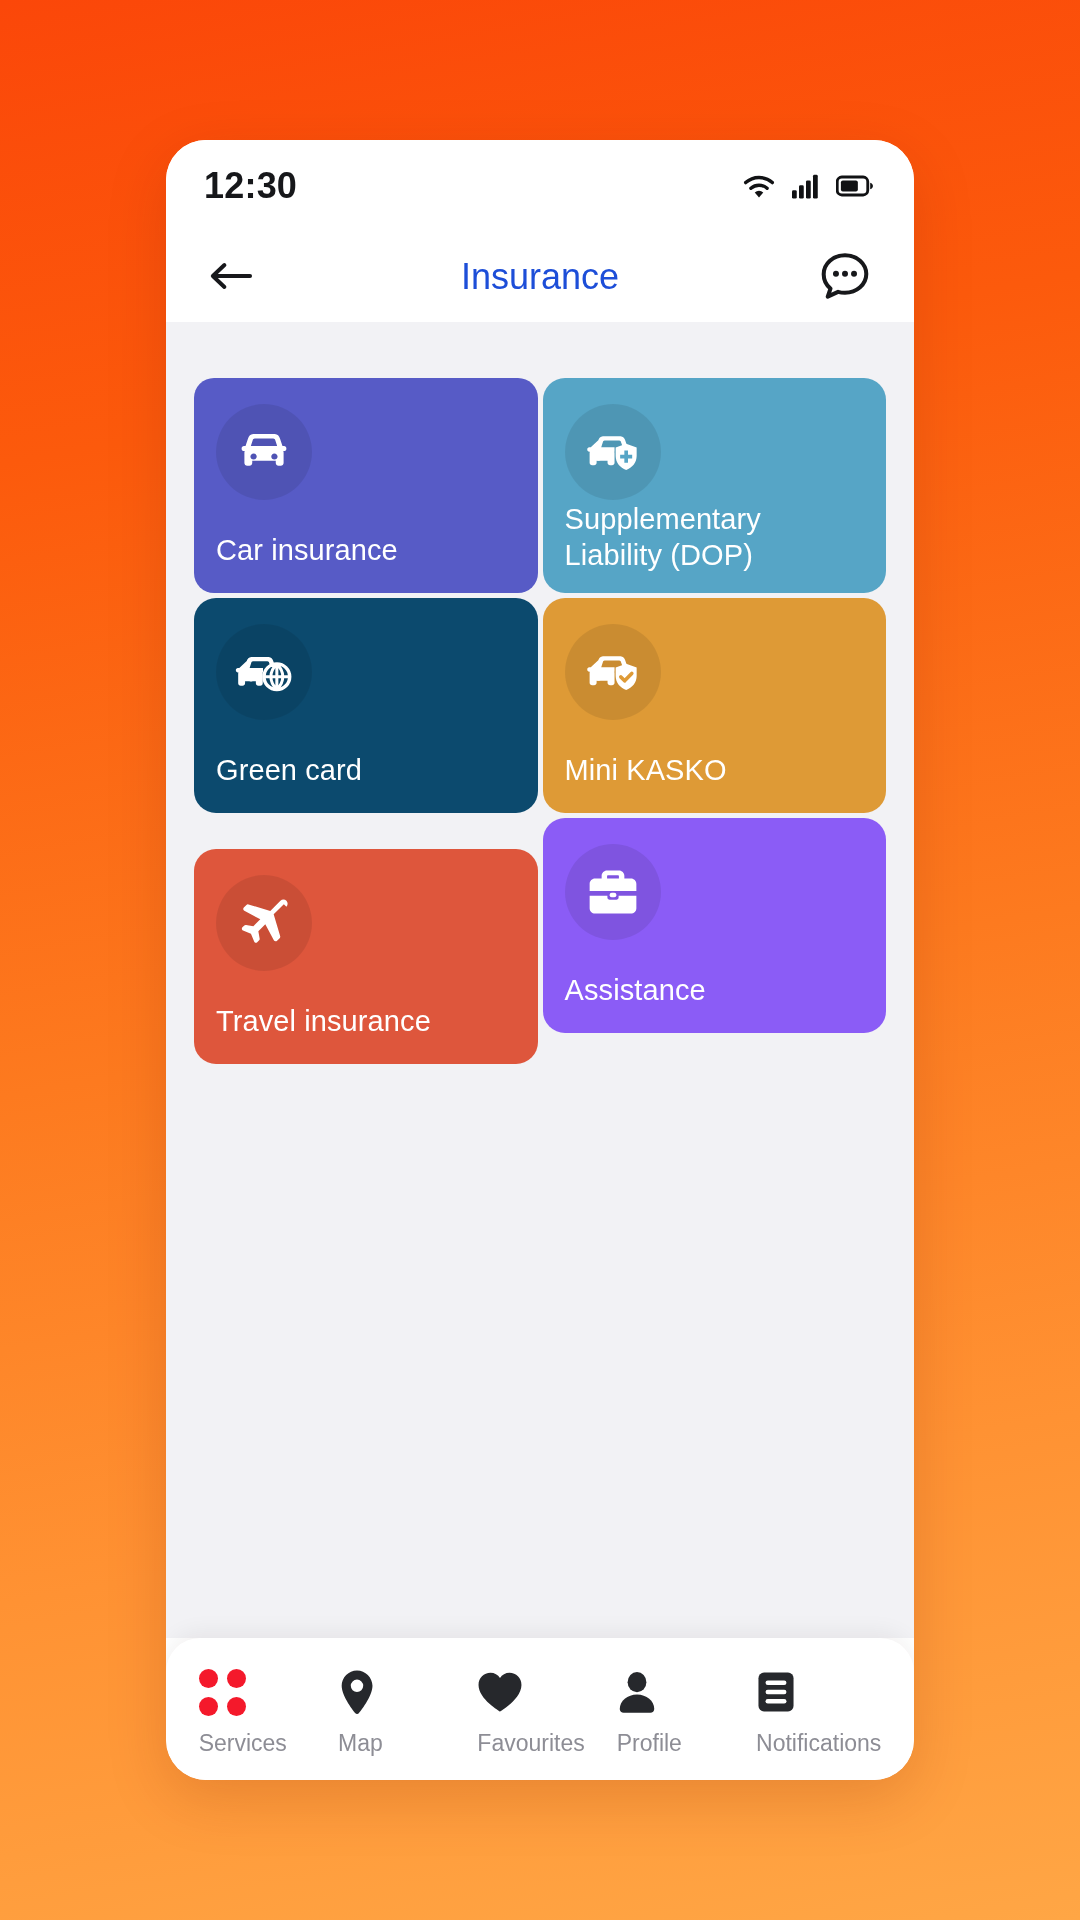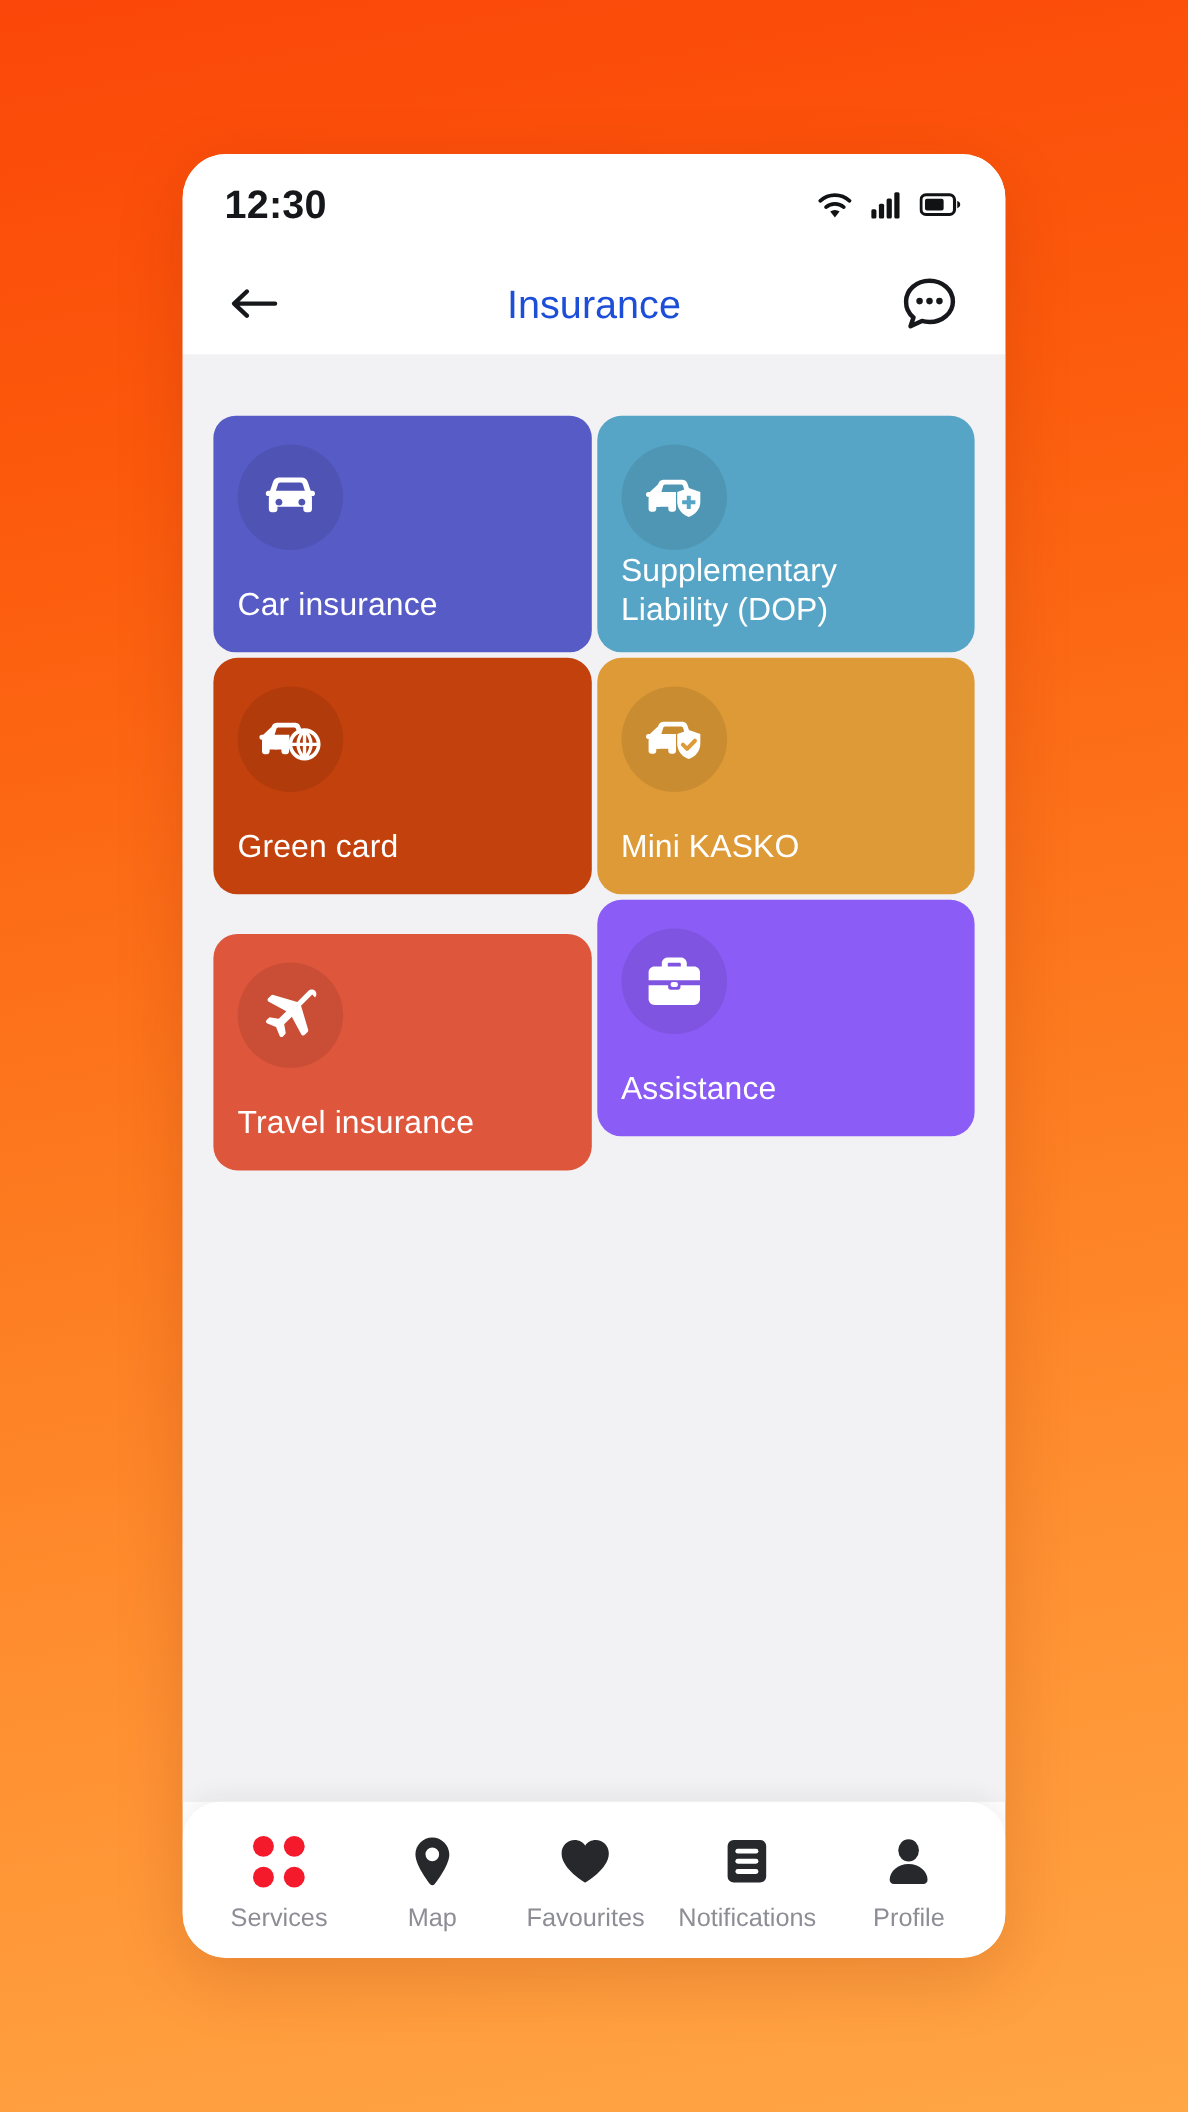--- a/index.html
+++ b/index.html
@@ -98,21 +98,21 @@
   
   .bottomnav {
     flex:0 0 142px;
     background:#ffffff;
     border-radius:34px 34px 40px 40px;
     display:flex; align-items:flex-start; justify-content:space-around;
     padding:30px 18px 0 18px;
     box-shadow:0 -6px 22px rgba(40,20,0,.06);
   }
   .nav-item {
-    display:flex; flex-direction:column; align-items:center; gap:14px;
+    display:flex; flex-direction:column; align-items:flex-start; gap:14px;
     cursor:pointer; min-width:110px;
   }
   .nav-ico { height:48px; display:flex; align-items:center; justify-content:center; }
   .nav-ico svg { display:block; }
   .nav-label { font-size:23px; color:#8D8D95; font-weight:400; }
   .nav-item.active .nav-label { color:#8D8D95; }
 
   .dots-grid {
     display:grid; grid-template-columns:repeat(2,19px);
     grid-template-rows:repeat(2,19px); gap:9px;
@@ -195,21 +195,21 @@
               <path fill="#fff" d="M6.5 8.6C7 6.9 8 5.9 9.8 5.7h12.6c1.8.2 2.8 1.2 3.3 2.9l1.4 4.2h-3.4l-1-3c-.2-.7-.5-.9-1.2-1H11c-.7.1-1 .3-1.2 1l-1.2 3.8h9.5v3.2h-.2l.2.8v7c0 1-.8 1.8-1.8 1.8h-1.4c-1 0-1.8-.8-1.8-1.8v-1.4H5.3v1.4c0 1-.8 1.8-1.8 1.8H2.1c-1 0-1.8-.8-1.8-1.8v-7l.2-.8h-.4C-.8 16.8-1.4 16.1-1.4 15.2s.6-1.6 1.5-1.6h1L6.5 8.6z" transform="translate(3 0)"></path>
               <circle cx="9.6" cy="21.3" r="2" fill="#fff"></circle>
               <path fill="#fff" d="M29.4 11.1l7.5 2.6v6.2c0 4.6-3.2 8.6-7.5 9.9-4.3-1.3-7.5-5.3-7.5-9.9v-6.2l7.5-2.6z"></path>
               <path fill="#56A5C6" d="M28.1 16h2.6v3h3v2.6h-3v3h-2.6v-3h-3V19h3v-3z"></path>
             </svg>
           </span>
         </div>
         <div class="card-label">Supplementary Liability (DOP)</div>
       </div>
 
-      <div class="card" style="background:#c2410c;gap:24px;">
+      <div class="card" style="background:#0c4a6e;gap:24px;">
         <div class="card-icon">
           <span>
             <svg width="58" height="48" viewBox="0 0 42 34">
               <path fill="#fff" d="M4.5 9.1C5 7.4 6 6.4 7.8 6.2h12.6c1.8.2 2.8 1.2 3.3 2.9l1.4 4.2h-3.4l-1-3c-.2-.7-.5-.9-1.2-1H9c-.7.1-1 .3-1.2 1l-1.2 3.8h9.7v3.2h-.4l.2.8v7c0 1-.8 1.8-1.8 1.8h-1.4c-1 0-1.8-.8-1.8-1.8v-1.4H3.3v1.4c0 1-.8 1.8-1.8 1.8H.1c-1 0-1.8-.8-1.8-1.8v-7l.2-.8h-.4c-.9 0-1.5-.7-1.5-1.6s.6-1.6 1.5-1.6h1l5.4-5.1z" transform="translate(4 0)"></path>
               <circle cx="11.6" cy="21.8" r="2" fill="#fff"></circle>
               <circle cx="30.3" cy="20.4" r="9.3" fill="none" stroke="#fff" stroke-width="2.5"></circle>
               <path fill="none" stroke="#fff" stroke-width="2.2" d="M30.3 11.1v18.6M21 20.4h18.6M30.3 11.1c3 3 4.3 6.2 4.3 9.3s-1.3 6.3-4.3 9.3M30.3 11.1c-3 3-4.3 6.2-4.3 9.3s1.3 6.3 4.3 9.3"></path>
             </svg>
           </span>
         </div>
@@ -285,33 +285,33 @@
         <svg width="46" height="42" viewBox="0 0 30 27">
           <path fill="#26282C" d="M15 26.2S1 18.1 1 8.9C1 4.4 4.5 1 8.8 1 11.4 1 13.7 2.3 15 4.3 16.3 2.3 18.6 1 21.2 1 25.5 1 29 4.4 29 8.9c0 9.2-14 17.3-14 17.3z"></path>
         </svg>
       </div>
       <div class="nav-label">Favourites</div>
     </div>
 
     <div class="nav-item">
       <div class="nav-ico">
         <svg width="40" height="44" viewBox="0 0 26 28">
+          <ellipse cx="13" cy="7.6" rx="6.1" ry="6.6" fill="#26282C"></ellipse>
+          <path fill="#26282C" d="M13 15.6c6.2 0 11.2 4.2 11.2 9.4 0 1.4-1.1 2.5-2.5 2.5H4.3c-1.4 0-2.5-1.1-2.5-2.5 0-5.2 5-9.4 11.2-9.4z"></path>
+        </svg>
+      </div>
+      <div class="nav-label">Profile</div>
+    </div>
+
+    <div class="nav-item">
+      <div class="nav-ico">
+        <svg width="40" height="44" viewBox="0 0 26 28">
           <rect x="1.6" y="1.4" width="22.8" height="25.2" rx="3.6" fill="#26282C"></rect>
           <rect x="6.2" y="6.6" width="13.6" height="2.9" rx="1.45" fill="#fff"></rect>
           <rect x="6.2" y="12.6" width="13.6" height="2.9" rx="1.45" fill="#fff"></rect>
           <rect x="6.2" y="18.6" width="13.6" height="2.9" rx="1.45" fill="#fff"></rect>
         </svg>
       </div>
       <div class="nav-label">Notifications</div>
     </div>
 
-    <div class="nav-item">
-      <div class="nav-ico">
-        <svg width="40" height="44" viewBox="0 0 26 28">
-          <ellipse cx="13" cy="7.6" rx="6.1" ry="6.6" fill="#26282C"></ellipse>
-          <path fill="#26282C" d="M13 15.6c6.2 0 11.2 4.2 11.2 9.4 0 1.4-1.1 2.5-2.5 2.5H4.3c-1.4 0-2.5-1.1-2.5-2.5 0-5.2 5-9.4 11.2-9.4z"></path>
-        </svg>
-      </div>
-      <div class="nav-label">Profile</div>
-    </div>
-
   </div>
 </div>
 
 </body></html>

